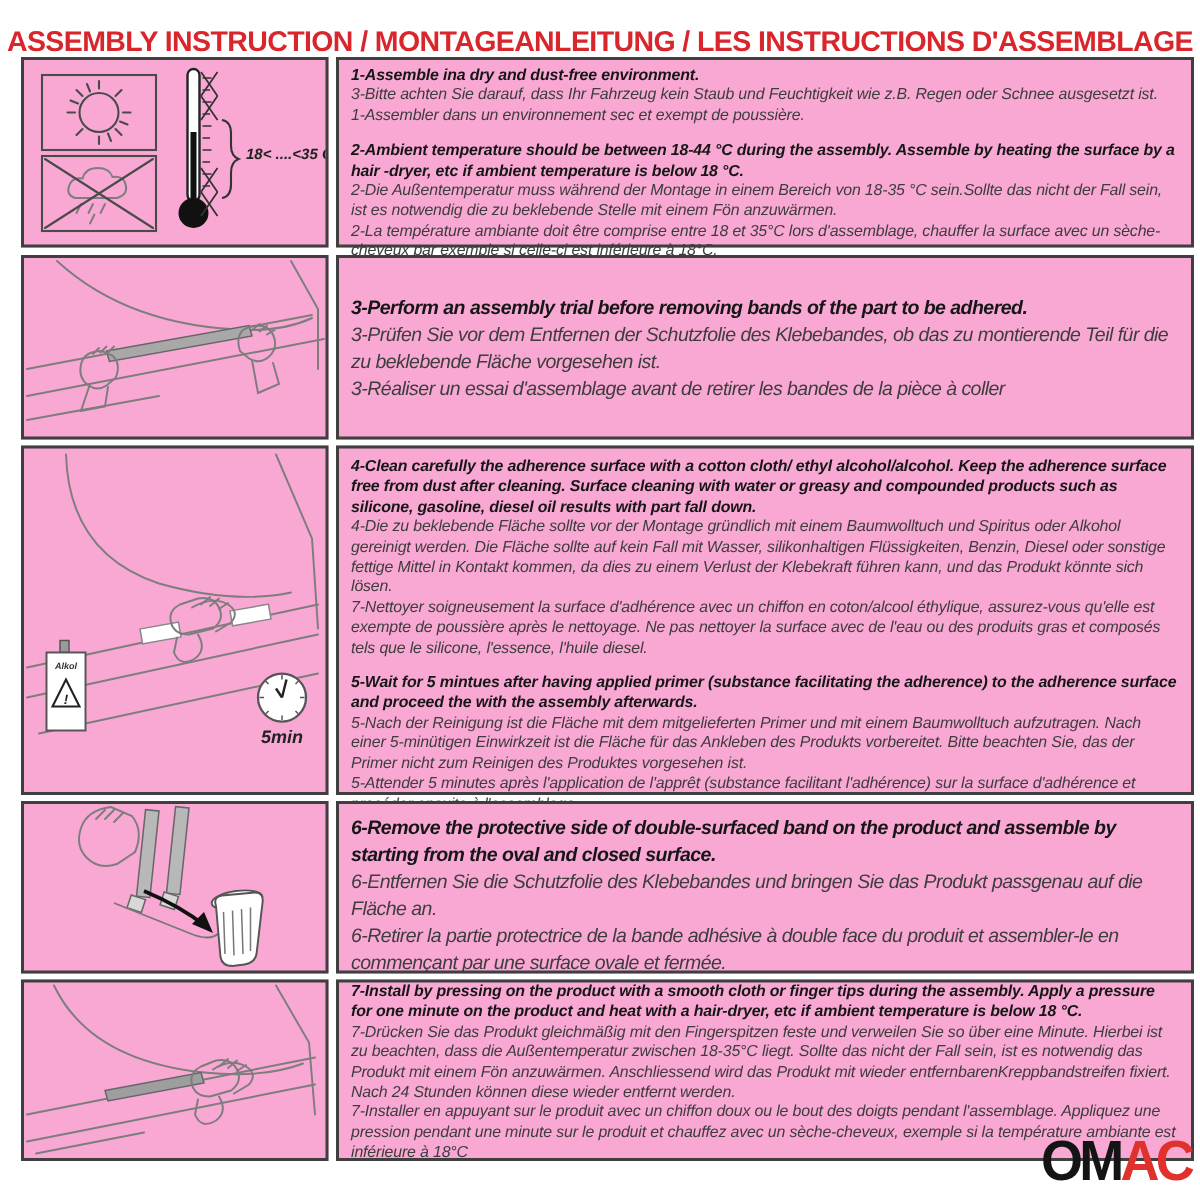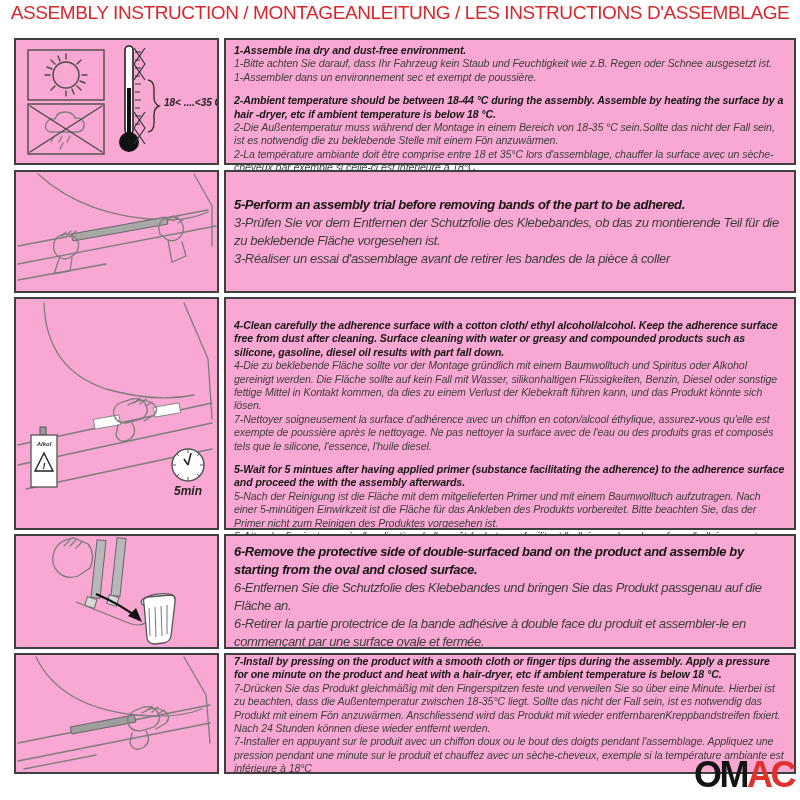--- a/index.html
+++ b/index.html
@@ -7,22 +7,22 @@
     --logo-red:#e0312d;
     --border:#3f3f3f;
     --ink:#161616;
     --body:#3d3d3d;
   }
   html,body{margin:0;padding:0;background:#ffffff;}
   body{font-family:"Liberation Sans",sans-serif;-webkit-font-smoothing:antialiased;}
   .page{position:relative;width:800px;height:800px;background:#fff;overflow:hidden;}
 
   .title{
-    position:absolute;left:0;top:2px;width:800px;text-align:center;
-    color:var(--red);font-weight:normal;font-size:19px;letter-spacing:-0.4px;
+    position:absolute;left:0;top:18px;width:800px;text-align:center;
+    color:var(--red);font-weight:bold;font-size:19px;letter-spacing:-0.4px;
     white-space:nowrap;
   }
 
   .cell{
     position:absolute;border:2px solid var(--border);box-sizing:border-box;background:#f9a8d4;font-style:italic;
   }
   .left-col{left:14px;width:205px;}
   .right-col{left:224px;width:572px;}
 
   .r1{top:38px;height:127px;}
@@ -32,21 +32,21 @@
   .r5{top:653px;height:121px;}
 
   .txt{padding:4px 8px 4px 8px;}
   .txt p{margin:0;font-size:10.6px;line-height:13.4px;color:var(--body);letter-spacing:-0.1px;}
   .txt p.en{font-weight:bold;color:var(--ink);}
   .txt .section + .section{margin-top:10px;}
 
   .big .txt p{font-size:13px;line-height:18px;letter-spacing:-0.35px;}
   .cell.r2.right-col .txt{padding-top:24px;}
   .cell.r4.right-col .txt{padding-top:7px;}
-  .cell.r3.right-col .txt{padding-top:20px;}
+  .cell.r3.right-col .txt{padding-top:6px;}
   .cell.r5.right-col .txt{padding-top:0;}
 
   svg{display:block;}
   .line{fill:none;stroke:#7d7d7d;stroke-width:1.3;stroke-linecap:round;}
   .dark{fill:none;stroke:#4a4a4a;stroke-width:1.4;stroke-linecap:round;}
 
   .logo{
     position:absolute;right:6px;bottom:8px;
     font-weight:bold;font-size:36px;letter-spacing:-2.5px;line-height:1;
     color:#141414;font-family:"Liberation Sans",sans-serif;
@@ -124,21 +124,21 @@
         </g>
         <path d="M132,40 q6,1 6,9 l0,8 q0,7 5,9 q-5,2 -5,9 l0,8 q0,8 -6,9" fill="none" stroke="#333" stroke-width="1.4"></path>
         <text x="148" y="66" font-size="10" font-weight="bold" fill="#222">18&lt; ....&lt;35 C</text>
       </g>
     </svg>
   </div>
   <div class="cell right-col r1">
     <div class="txt">
       <div class="section">
         <p class="en">1-Assemble ina dry and dust-free environment.</p>
-        <p class="de">1-Bitte achten Sie darauf, dass Ihr Fahrzeug kein Staub und Feuchtigkeit wie z.B. Regen oder Schnee ausgesetzt ist.</p>
+        <p class="de">3-Bitte achten Sie darauf, dass Ihr Fahrzeug kein Staub und Feuchtigkeit wie z.B. Regen oder Schnee ausgesetzt ist.</p>
         <p class="fr">1-Assembler dans un environnement sec et exempt de poussière.</p>
       </div>
       <div class="section">
         <p class="en">2-Ambient temperature should be between 18-44 °C  during the assembly. Assemble by heating the surface by a hair -dryer, etc if ambient temperature is below 18 °C.</p>
         <p class="de">2-Die Außentemperatur muss während der Montage in einem Bereich von 18-35 °C  sein.Sollte das nicht der Fall sein, ist es notwendig die zu beklebende Stelle mit einem Fön anzuwärmen.</p>
         <p class="fr">2-La température ambiante doit être comprise entre 18 et 35°C lors d'assemblage, chauffer la surface avec un sèche-cheveux par exemple si celle-ci est inférieure à 18°C.</p>
       </div>
     </div>
   </div>
 
@@ -158,21 +158,21 @@
       <g>
         <path d="M150,46 q12,-3 16,5 q4,9 -3,15 q-6,5 -13,1 l-6,-5 q-3,-9 2,-14 z" fill="#fff" class="line"></path>
         <path d="M152,48 l5,-4 M157,49 l5,-4 M162,51 l5,-3" class="line" stroke-width="1"></path>
         <path d="M152,68 l4,22 l14,-6 l-4,-14" fill="#fff" class="line"></path>
       </g>
     </svg>
   </div>
   <div class="cell right-col r2 big">
     <div class="txt">
       <div class="section">
-        <p class="en">5-Perform an assembly trial before removing bands of the part to be adhered.</p>
+        <p class="en">3-Perform an assembly trial before removing bands of the part to be adhered.</p>
         <p class="de">3-Prüfen Sie vor dem Entfernen der Schutzfolie des Klebebandes, ob das zu montierende Teil für die zu beklebende Fläche vorgesehen ist.</p>
         <p class="fr">3-Réaliser un essai d'assemblage avant de retirer les bandes de la pièce à coller</p>
       </div>
     </div>
   </div>
 
   <div class="cell left-col r3">
     <svg width="201" height="229" viewBox="0 0 201 229">
       <path d="M28,4 Q30,70 90,90 Q140,104 178,96" class="line"></path>
       <path d="M168,4 L192,60 L196,120" class="line"></path>

